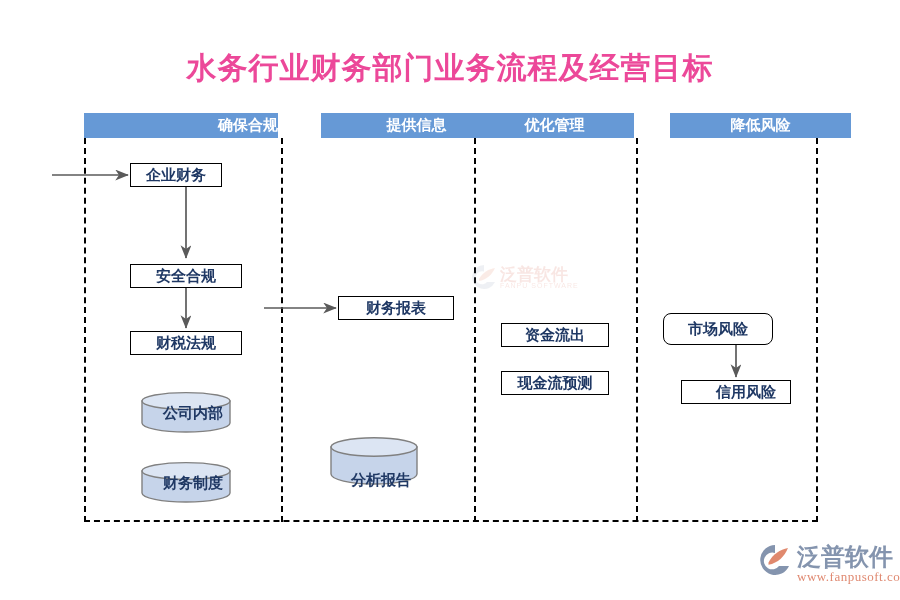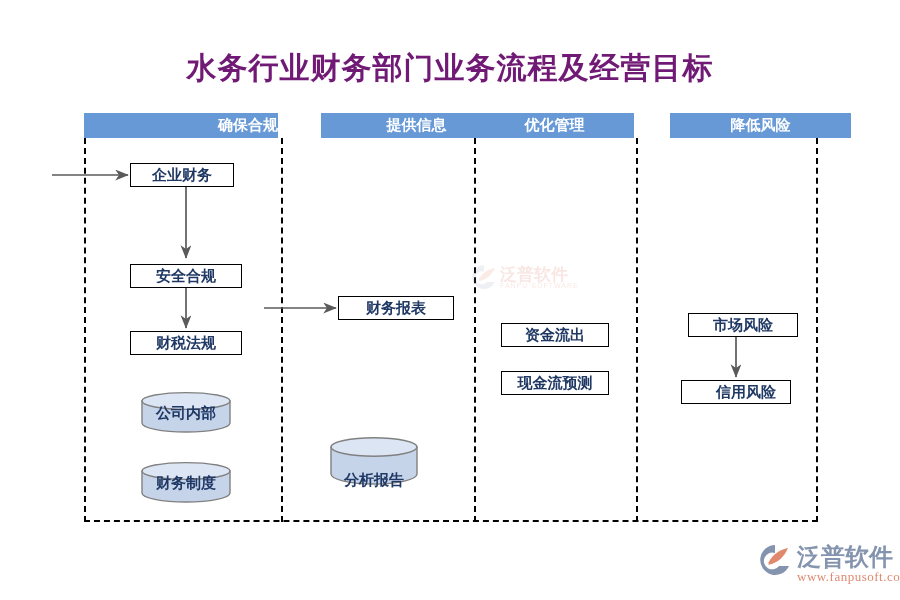--- a/index.html
+++ b/index.html
@@ -22,21 +22,21 @@
 
   
   .page-title {
     position: absolute;
     left: 0;
     top: 48px;
     width: 900px;
     text-align: center;
     font-size: 30px;
     font-weight: bold;
-    color: #701a75;
+    color: #ec4899;
     letter-spacing: 1px;
     font-family: "Liberation Serif", "DejaVu Serif", serif;
   }
 
   
   .lane-frame {
     position: absolute;
     left: 84px;
     top: 138px;
     width: 734px;
@@ -90,21 +90,21 @@
     position: absolute;
   }
   .cyl svg {
     position: absolute;
     left: 0;
     top: 0;
     overflow: visible;
   }
   .cyl .cyl-label {
     position: absolute;
-    left: 0;
+    left: 7px;
     width: 100%;
     text-align: center;
     color: #1f3864;
     font-size: 15px;
     font-weight: bold;
     font-family: Liberation Serif, serif;
     white-space: nowrap;
     pointer-events: none;
   }
 
@@ -228,21 +228,21 @@
   </svg>
 
   <svg class="conn" style="left:264px; top:298px;" width="80" height="20">
     <line x1="0" y1="10" x2="72" y2="10" stroke="#5a5a5a" stroke-width="1.7" marker-end="url(#ah)"></line>
   </svg>
 
   <svg class="conn" style="left:728px; top:337px;" width="16" height="50">
     <line x1="8" y1="0" x2="8" y2="40" stroke="#5a5a5a" stroke-width="1.7" marker-end="url(#ah)"></line>
   </svg>
 
-  <div class="proc-box" style="left:130px; top:163px; width:104px; height:24px;">
+  <div class="proc-box" style="left:130px; top:163px; width:92px; height:24px;">
     <span>企业财务</span>
   </div>
 
   <div class="proc-box" style="left:130px; top:264px; width:112px; height:24px;">
     <span>安全合规</span>
   </div>
 
   <div class="proc-box" style="left:130px; top:331px; width:112px; height:24px;">
     <span>财税法规</span>
   </div>
@@ -276,21 +276,21 @@
   </div>
 
   <div class="proc-box" style="left:501px; top:323px; width:108px; height:24px;">
     <span>资金流出</span>
   </div>
 
   <div class="proc-box" style="left:501px; top:371px; width:108px; height:24px;">
     <span>现金流预测</span>
   </div>
 
-  <div class="proc-box" style="left:688px; top:313px; width:110px; height:24px;">
+  <div class="proc-box" style="left:663px; top:313px; width:110px; height:32px;border-radius:8px;">
     <span>市场风险</span>
   </div>
 
   <div class="proc-box" style="left:681px; top:380px; width:110px; height:24px;padding-left:20px;">
     <span>信用风险</span>
   </div>
 
 
   <div class="watermark-center">
     <svg class="wm-mark" width="28" height="26" viewBox="0 0 28 26">

